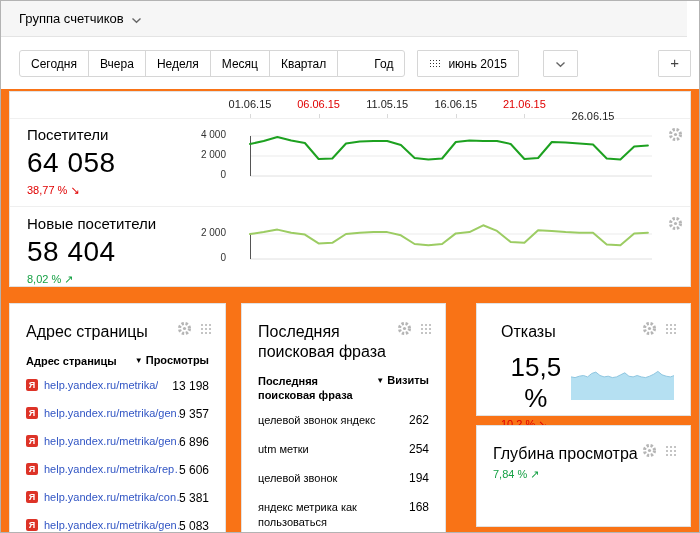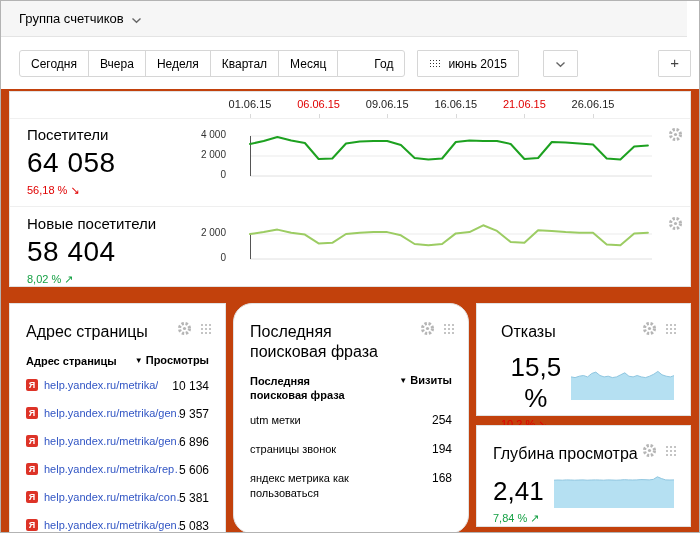--- a/index.html
+++ b/index.html
@@ -25,21 +25,21 @@
   .seg .btn:last-child{border-radius:0 3px 3px 0;padding-left:36px;}
   .date-btn{margin-left:12px;gap:7px;}
   .dots-cal{width:12px;height:9px;background-image:radial-gradient(#2f2f2f 40%,transparent 45%);
             background-size:3px 3px;}
   .dd-btn{margin-left:24px;gap:8px;}
   .spacer{flex:1;}
   .create-btn{gap:6px;}
   .plus{font-size:15px;line-height:1;color:#444;margin-top:-2px;}
 
   
-  .content{position:absolute;top:88px;left:0;right:0;bottom:0;background:#c2410c;}
+  .content{position:absolute;top:88px;left:0;right:0;bottom:0;background:#f97316;}
   .card{position:absolute;background:#fff;border:1px solid #e2e2e2;box-sizing:border-box;}
   .chart-card{left:8px;top:2px;width:682px;height:196px;}
 
   .date-axis{position:absolute;top:0;left:0;right:0;height:26px;border-bottom:1px solid #f0f0f0;}
   .x-label{position:absolute;top:6px;width:68px;text-align:center;font-size:11px;color:#222;}
   .x-label.weekend{color:var(--negative_red);}
   .x-tick{position:absolute;bottom:0;width:1px;height:4px;background:#d9d9d9;}
 
   .chart-row{position:absolute;left:0;right:0;}
   .row-visitors{top:26px;height:88px;}
@@ -53,21 +53,21 @@
   .arrow{margin-left:3px;font-size:11px;}
   .plot{position:absolute;left:226px;top:0;width:420px;height:100%;}
   .plot svg{position:absolute;left:0;}
   #chart-svg-0{top:8px;} #chart-svg-1{top:2px;}
   .ylabel{position:absolute;left:-72px;width:62px;text-align:right;font-size:10px;color:#333;}
   .row-gear{position:absolute;top:9px;right:7px;width:15px;height:15px;cursor:pointer;}
 
   
   .widget{padding:18px 16px 0;}
   #widget-pages{left:8px;top:214px;width:217px;height:231px;}
-  #widget-phrases{left:232px;top:214px;width:236px;height:231px;border-radius:19px;}
+  #widget-phrases{left:240px;top:214px;width:205px;height:231px;}
   #widget-bounce{left:475px;top:214px;width:215px;height:113px;padding-left:24px;}
   #widget-depth{left:475px;top:336px;width:215px;height:102px;}
   .w-title{font-size:16px;line-height:20px;max-width:150px;color:#000;}
   .w-icons{position:absolute;top:17px;right:13px;display:flex;gap:8px;align-items:center;}
   .gear-btn{width:15px;height:15px;cursor:pointer;display:inline-block;}
   .handle{width:12px;height:12px;background-image:radial-gradient(#c4c4c4 40%,transparent 45%);
           background-size:4px 4px;cursor:grab;}
   .t-head{display:flex;justify-content:space-between;align-items:flex-start;margin-top:12px;
           font-size:11px;font-weight:bold;color:#000;}
   .t-col1{max-width:120px;line-height:14px;}
@@ -98,22 +98,22 @@
           <polyline points="1.5,1.5 5.5,5.2 9.5,1.5" fill="none" stroke="#666" stroke-width="1.4"></polyline>
         </svg>
     </span>
   </div>
 
   <div class="toolbar">
     <div class="seg" id="period-buttons">
         <button class="btn">Сегодня</button>
         <button class="btn">Вчера</button>
         <button class="btn">Неделя</button>
+        <button class="btn">Месяц</button>
         <button class="btn">Квартал</button>
-        <button class="btn">Месяц</button>
         <button class="btn">Год</button>
       </div>
     <button class="btn date-btn">
       <span class="dots-cal"></span>
       <span>июнь 2015</span>
     </button>
     <button class="btn dd-btn">
       <span>
         <svg width="11" height="7">
             <polyline points="1.5,1.5 5.5,5.2 9.5,1.5" fill="none" stroke="#666" stroke-width="1.4"></polyline>
@@ -129,35 +129,35 @@
   </div>
 
   <div class="content">
 
     <div class="card chart-card">
       <div class="date-axis" id="date-axis">
           <span class="x-label" style="left: 206px;">01.06.15</span>
           <span class="x-tick" style="left: 240px;"></span>
           <span class="x-label weekend" style="left: 274.6px;">06.06.15</span>
           <span class="x-tick" style="left: 308.6px;"></span>
-          <span class="x-label" style="left: 343.2px;">09.06.15</span>
+          <span class="x-label" style="left: 343.2px;">11.05.15</span>
           <span class="x-tick" style="left: 377.2px;"></span>
           <span class="x-label" style="left: 411.8px;">16.06.15</span>
           <span class="x-tick" style="left: 445.8px;"></span>
           <span class="x-label weekend" style="left: 480.4px;">21.06.15</span>
           <span class="x-tick" style="left: 514.4px;"></span>
-          <span class="x-label" style="left: 549px;">26.06.15</span>
+          <span class="x-label" style="left: 549px; margin-top: 12px;">26.06.15</span>
           <span class="x-tick" style="left: 583px;"></span>
         </div>
 
       <div class="chart-row row-visitors">
         <div class="stat">
           <div class="stat-title">Посетители</div>
           <div class="stat-value">64 058</div>
-          <div class="stat-change neg"><span>56,18 %</span><span class="arrow">↘</span></div>
+          <div class="stat-change neg"><span>38,77 %</span><span class="arrow">↘</span></div>
         </div>
         <div class="plot">
           <svg id="chart-svg-0" width="420" height="56">
               <line x1="14" x2="416" y1="50" y2="50" stroke="#e0e0e0" stroke-width="1"></line>
               <line x1="14" x2="416" y1="30" y2="30" stroke="#ebebeb" stroke-width="1"></line>
               <line x1="14" x2="416" y1="10" y2="10" stroke="#ebebeb" stroke-width="1"></line>
               <line x1="14.5" x2="14.5" y1="10" y2="50" stroke="#555" stroke-width="1"></line>
               <polyline points="14.0,18.0 27.7,15.0 41.4,11.0 55.2,14.5 68.9,17.0 82.6,33.0 96.3,32.5 110.0,17.5 123.8,15.5 137.5,15.0 151.2,15.0 164.9,19.0 178.6,32.0 192.4,33.5 206.1,32.5 219.8,16.0 233.5,14.5 247.2,15.0 261.0,15.0 274.7,18.0 288.4,33.0 302.1,32.0 315.8,16.0 329.6,16.5 343.3,17.5 357.0,18.5 370.7,32.5 384.4,33.5 398.2,20.5 411.9,19.5" fill="none" stroke="#1da120" stroke-width="2" stroke-linejoin="round" stroke-linecap="round"></polyline>
             </svg>
           <div id="ylabels-0">
@@ -209,21 +209,21 @@
       <div class="t-head">
         <span class="t-col1">Адрес страницы</span>
         <span class="t-col2"><span class="sort-arrow">▼</span><span>Просмотры</span></span>
       </div>
       <div class="t-body" id="pages-rows">
           <div class="t-row">
             <span class="t-left">
               <span class="favicon">Я</span>
               <a class="t-link" href="#">help.yandex.ru/metrika/</a>
             </span>
-            <span class="t-val">10 134</span>
+            <span class="t-val">13 198</span>
           </div>
           <div class="t-row">
             <span class="t-left">
               <span class="favicon">Я</span>
               <a class="t-link" href="#">help.yandex.ru/metrika/gen…</a>
             </span>
             <span class="t-val">9 357</span>
           </div>
           <div class="t-row">
             <span class="t-left">
@@ -264,25 +264,29 @@
               <circle cx="7.5" cy="7.5" r="1.6" fill="#b5b5b5"></circle>
             </svg></span>
         <span class="handle"></span>
       </div>
       <div class="t-head">
         <span class="t-col1">Последняя поисковая фраза</span>
         <span class="t-col2"><span class="sort-arrow">▼</span><span>Визиты</span></span>
       </div>
       <div class="t-body" id="phrases-rows">
           <div class="t-row">
+            <span class="t-phrase">целевой звонок яндекс</span>
+            <span class="t-val">262</span>
+          </div>
+          <div class="t-row">
             <span class="t-phrase">utm метки</span>
             <span class="t-val">254</span>
           </div>
           <div class="t-row">
-            <span class="t-phrase">страницы звонок</span>
+            <span class="t-phrase">целевой звонок</span>
             <span class="t-val">194</span>
           </div>
           <div class="t-row">
             <span class="t-phrase">яндекс метрика как пользоваться</span>
             <span class="t-val">168</span>
           </div>
         </div>
     </div>
 
     <div class="card widget" id="widget-bounce">
@@ -306,24 +310,17 @@
 
     <div class="card widget" id="widget-depth">
       <div class="w-title">Глубина просмотра</div>
       <div class="w-icons">
         <span class="gear-btn"><svg width="15" height="15">
               <circle cx="7.5" cy="7.5" r="5" fill="none" stroke="#b5b5b5" stroke-width="3.1" stroke-dasharray="2.3 1.7"></circle>
               <circle cx="7.5" cy="7.5" r="1.6" fill="#b5b5b5"></circle>
             </svg></span>
         <span class="handle"></span>
       </div>
-      <div class="kpi-row">
-        <span class="kpi-value">2,41</span>
-        <svg id="spark-depth" width="120" height="34">
-            <path d="M0.0,6.2 L4.1,6.0 L8.3,6.2 L12.4,5.9 L16.6,6.0 L20.7,6.2 L24.8,6.0 L29.0,5.9 L33.1,6.2 L37.2,6.0 L41.4,5.9 L45.5,6.0 L49.7,6.2 L53.8,5.9 L57.9,6.0 L62.1,6.2 L66.2,6.0 L70.3,5.7 L74.5,5.9 L78.6,6.0 L82.8,5.9 L86.9,5.6 L91.0,5.7 L95.2,5.9 L99.3,5.4 L103.4,2.8 L107.6,4.6 L111.7,5.9 L115.9,6.0 L120.0,5.9 L120,34 L0,34 Z" fill="#b5e0f2" stroke="none"></path>
-            <polyline points="0.0,6.2 4.1,6.0 8.3,6.2 12.4,5.9 16.6,6.0 20.7,6.2 24.8,6.0 29.0,5.9 33.1,6.2 37.2,6.0 41.4,5.9 45.5,6.0 49.7,6.2 53.8,5.9 57.9,6.0 62.1,6.2 66.2,6.0 70.3,5.7 74.5,5.9 78.6,6.0 82.8,5.9 86.9,5.6 91.0,5.7 95.2,5.9 99.3,5.4 103.4,2.8 107.6,4.6 111.7,5.9 115.9,6.0 120.0,5.9" fill="none" stroke="#8fc6e0" stroke-width="1"></polyline>
-          </svg>
-      </div>
       <div class="kpi-change pos"><span>7,84 %</span><span class="arrow">↗</span></div>
     </div>
 
   </div>
 </div>
 
 </body></html>

